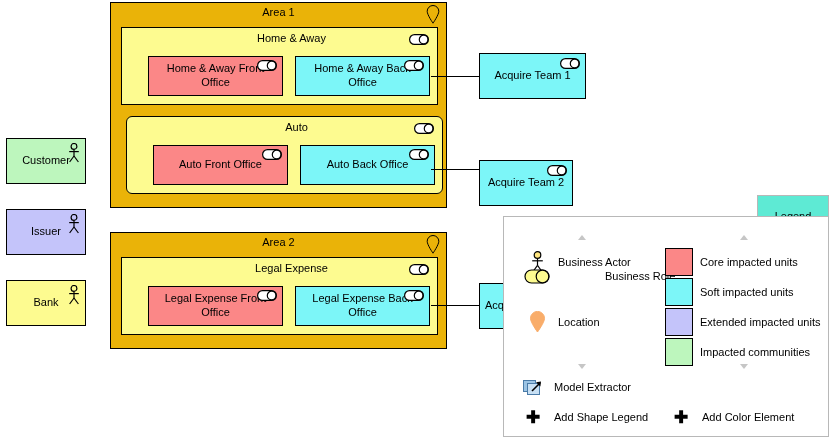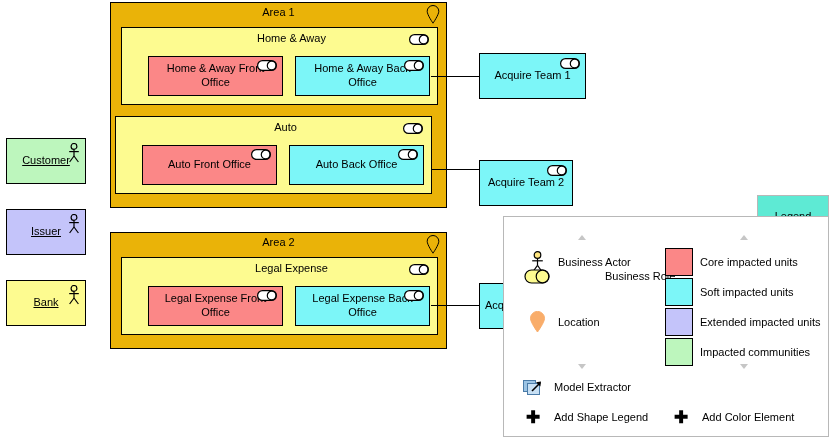--- a/index.html
+++ b/index.html
@@ -27,21 +27,20 @@
   .node {
     position: absolute;
     box-sizing: border-box;
     border: 1px solid #000000;
     display: flex;
     align-items: center;
     justify-content: center;
     text-align: center;
     line-height: 1.25;
     padding: 2px 4px;
-    text-decoration: underline;
   }
   .node-label {
     display: block;
     width: 100%;
     white-space: pre-line;
   }
 
   
   .actor-box {
     width: 80px;
@@ -254,21 +253,21 @@
       <div class="unit c-soft" style="left:173px; top:28px; width:135px; height:40px;">
         <span class="node-label">Home &amp; Away Back
 Office</span>
         <svg class="role-badge" style="right:5px; top:3px;" viewBox="0 0 20 11">
           <rect x="0.6" y="0.6" width="18.8" height="9.8" rx="4.9" ry="4.9" fill="#ffffff" stroke="#000" stroke-width="1.2"></rect>
           <circle cx="14.6" cy="5.5" r="4.3" fill="#ffffff" stroke="#000" stroke-width="1.2"></circle>
         </svg>
       </div>
     </div>
 
-    <div class="rolegroup" style="left:4px; top:113px; width:317px; height:78px;">
+    <div class="rolegroup" style="left:15px; top:113px; width:317px; height:78px;border-radius:6px;">
       <div class="rolegroup-title">Auto</div>
       <svg class="role-badge" style="right:8px; top:6px;" viewBox="0 0 20 11">
         <rect x="0.6" y="0.6" width="18.8" height="9.8" rx="4.9" ry="4.9" fill="#ffffff" stroke="#000" stroke-width="1.2"></rect>
         <circle cx="14.6" cy="5.5" r="4.3" fill="#ffffff" stroke="#000" stroke-width="1.2"></circle>
       </svg>
 
       <div class="unit c-core" style="left:26px; top:28px; width:135px; height:40px;">
         <span class="node-label">Auto Front Office</span>
         <svg class="role-badge" style="right:5px; top:3px;" viewBox="0 0 20 11">
           <rect x="0.6" y="0.6" width="18.8" height="9.8" rx="4.9" ry="4.9" fill="#ffffff" stroke="#000" stroke-width="1.2"></rect>

